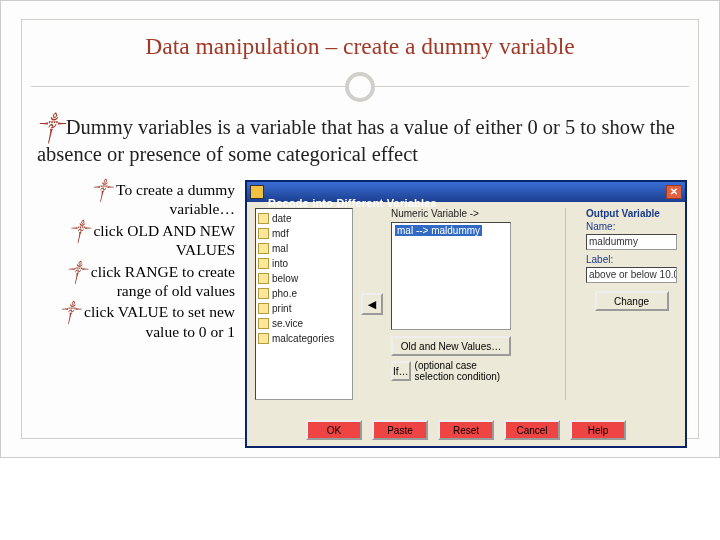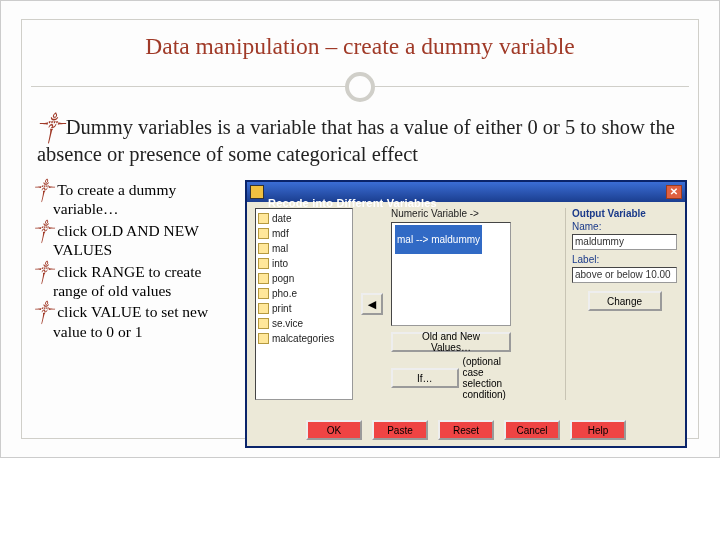--- a/index.html
+++ b/index.html
@@ -57,20 +57,21 @@
   }
   .columns {
     display: flex;
     gap: 10px;
     margin: 4px 4px 0 4px;
   }
   .steps {
     width: 246px;
     font-size: 15.5px;
     line-height: 1.25;
+    text-align: right;
   }
   .steps li {
     list-style: none;
     padding-left: 20px;
     text-indent: -20px;
     margin-bottom: 2px;
   }
   .steps li::before {
     content: ' ';
   }
@@ -116,39 +117,39 @@
   }
   .varlist .vi { display: flex; align-items: center; height: 15px; gap: 3px; }
   .varlist .vicon { width: 11px; height: 11px; border: 1px solid #b59a40; background: #ffe79a; }
   .varlist .vtxt { font-size: 10px; color: #222; }
   .midcol { flex: 1; display: flex; flex-direction: column; }
   .midlabel { font-size: 10px; color: #222; margin-bottom: 2px; height: 12px; overflow: hidden; }
   .targetbox {
     background: #fff; border: 1px inset #999;
     height: 108px; padding: 2px 3px;
   }
-  .targetbox .sel { background: #316ac5; color: #fff; padding: 9px 2px; display: inline-block; font-size: 10px; }
+  .targetbox .sel { background: #316ac5; color: #fff; padding: 0 2px; display: inline-block; font-size: 10px; }
   .arrowbtn {
     width: 22px; height: 22px; border: 2px outset #eee; background: #ece9d8;
     display: flex; align-items: center; justify-content: center;
     align-self: center; margin: 0 2px;
   }
   .arrowbtn span { font-size: 11px; }
   .midlower { display: flex; gap: 6px; margin-top: 6px; }
   .ovnbtn, .ifbtn {
     border: 2px outset #eee; background: #ece9d8;
-    height: 20px; padding: 0 24px; display: inline-flex; align-items: center; justify-content: center;
+    height: 20px; padding: 0 0; display: inline-flex; align-items: center; justify-content: center;
     font-size: 10px;
   }
   .ovnbtn { width: 120px; }
   .ifrow { display: flex; align-items: center; gap: 4px; margin-top: 4px; }
   .rightcol {
     width: 112px;
     border-left: 1px solid #c8c4b4;
-    padding-left: 6px;
+    padding-left: 20px;
     display: flex; flex-direction: column; margin-left: 48px;
   }
   .rlabel { color: #1a3a8a; font-size: 10px; margin-bottom: 2px; }
   .rinput {
     background: #fff; border: 1px inset #999; height: 16px; width: 100%;
     padding: 1px 2px; font-size: 10px; color: #333; margin-bottom: 4px;
     white-space: nowrap; overflow: hidden;
   }
   .changebtn {
     border: 2px outset #eee; background: #ece9d8; height: 20px; width: 74px;
@@ -214,21 +215,21 @@
           <div class="vi">
               <div class="vicon"></div>
               <span class="vtxt">mal</span>
             </div>
           <div class="vi">
               <div class="vicon"></div>
               <span class="vtxt">into</span>
             </div>
           <div class="vi">
               <div class="vicon"></div>
-              <span class="vtxt">pogn</span>
+              <span class="vtxt">below</span>
             </div>
           <div class="vi">
               <div class="vicon"></div>
               <span class="vtxt">pho.e</span>
             </div>
           <div class="vi">
               <div class="vicon"></div>
               <span class="vtxt">print</span>
             </div>
           <div class="vi">

